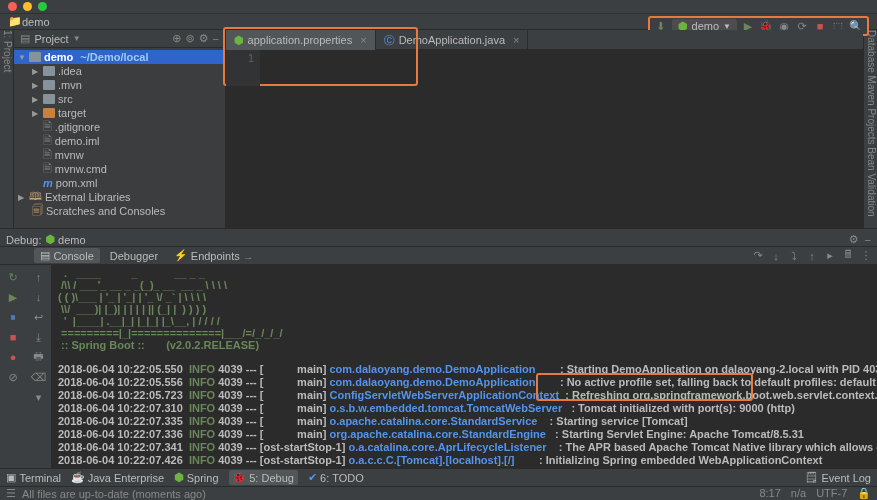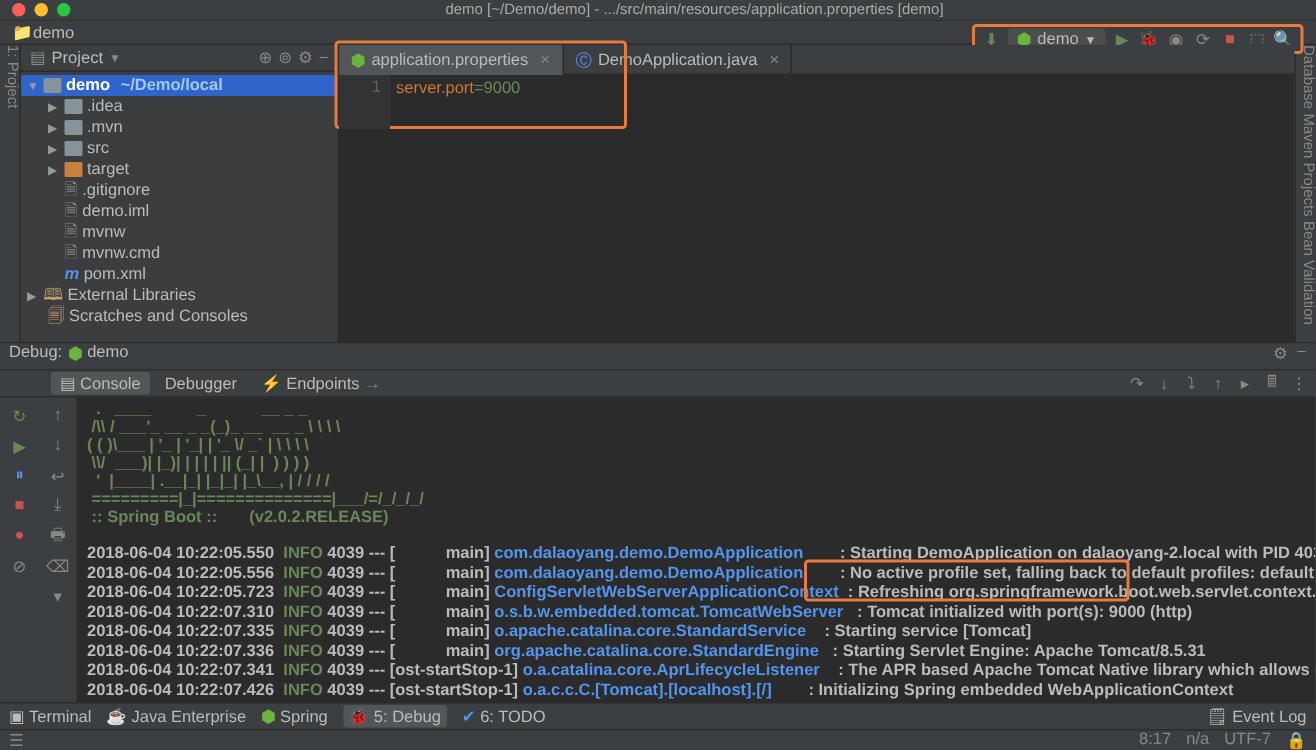--- a/index.html
+++ b/index.html
@@ -33,21 +33,21 @@
   .tab { padding: 2px 8px; display: flex; align-items: center; gap: 4px; border-right: 1px solid #2b2b2b; color: #bbb; height: 100%; }
   .tab.active { background: #515658; }
   .tab .close { color: #888; margin-left: 4px; }
   .editor-body { display: flex; flex: 1; position: relative; }
   .gutter { width: 34px; background: #313335; color: #606366; text-align: right; padding: 2px 6px; font-family: monospace; }
   .code { flex: 1; padding: 2px 4px; font-family: 'Menlo', monospace; font-size: 11px; }
   .code .key { color: #cc7832; } .code .val { color: #6a8759; }
   .highlight-orange { position: absolute; border: 2px solid #e87a3f; border-radius: 3px; pointer-events: none; }
   .h-editor { left: -3px; top: -3px; width: 195px; height: 59px; }
   .debug-panel { height: 258px; display: flex; flex-direction: column; border-top: 1px solid #2b2b2b; }
-  .debug-header { height: 18px; background: #3c3f41; display: flex; align-items: flex-start; padding: 0 6px; border-bottom: 1px solid #2b2b2b; }
+  .debug-header { height: 18px; background: #3c3f41; display: flex; align-items: flex-end; padding: 0 6px; border-bottom: 1px solid #2b2b2b; }
   .debug-header .lbl { color: #bbb; }
   .debug-tabs { height: 18px; display: flex; align-items: center; padding: 0 4px; gap: 4px; background: #3c3f41; border-bottom: 1px solid #2b2b2b; }
   .dtab { padding: 1px 6px; color: #bbb; border-radius: 2px; display: flex; align-items: center; gap: 3px; }
   .dtab.active { background: #515658; }
   .debug-body { flex: 1; display: flex; overflow: hidden; }
   .debug-left { width: 26px; background: #3c3f41; display: flex; flex-direction: column; gap: 4px; padding: 4px 0; align-items: center; }
   .debug-left2 { width: 26px; background: #3c3f41; display: flex; flex-direction: column; gap: 4px; padding: 4px 0; align-items: center; border-right: 1px solid #2b2b2b; }
   .dbtn { width: 16px; height: 16px; display: flex; align-items: center; justify-content: center; }
   .console { flex: 1; background: #2b2b2b; font-family: 'Menlo', monospace; font-size: 10px; padding: 2px 6px; overflow: hidden; white-space: pre; font-weight: bold; }
   .log-line { line-height: 13px; }
@@ -64,21 +64,20 @@
 </style>
 </head>
 <body>
 
 <div class="titlebar">
   <div class="traffic">
     <div class="dot red"></div>
     <div class="dot yellow"></div>
     <div class="dot green"></div>
   </div>
-  <div class="title">demo [~/Demo/demo] - .../src/main/resources/application.properties [demo]</div>
 </div>
 
 <div class="menubar">
   <span class="ico">📁</span>
   <span class="proj">demo</span>
 </div>
 
 <div class="toolbar-right">
   <span class="ico" style="color:#6a8759">⬇</span>
   <div class="run-config">
@@ -188,23 +187,20 @@
           <div class="tab">
             <span style="color:#5394ec">Ⓒ</span>
             <span>DemoApplication.java</span>
             <span class="close">×</span>
           </div>
         </div>
         <div class="editor-body" style="height:36px">
           <div class="gutter">
             <div>1</div>
           </div>
-          <div class="code">
-            <span class="key">server.port</span><span class="val">=9000</span>
-          </div>
         </div>
       </div>
     </div>
   </div>
 
   <div class="sidebar-right">Database  Maven Projects  Bean Validation</div>
 </div>
 
 <div class="debug-panel">
   <div class="debug-header">
@@ -285,19 +281,20 @@
     </div>
   <div style="flex:1"></div>
   <div class="btab">
       <span>🗒</span>
       <span>Event Log</span>
     </div>
 </div>
 
 <div class="statusbar">
   <span style="color:#888;margin-right:6px">☰</span>
+  <span>All files are up-to-date (moments ago)</span>
   <div class="right">
     <span>8:17</span>
     <span>n/a</span>
     <span>UTF-7</span>
     <span>🔒</span>
   </div>
 </div>
 
 </body></html>

